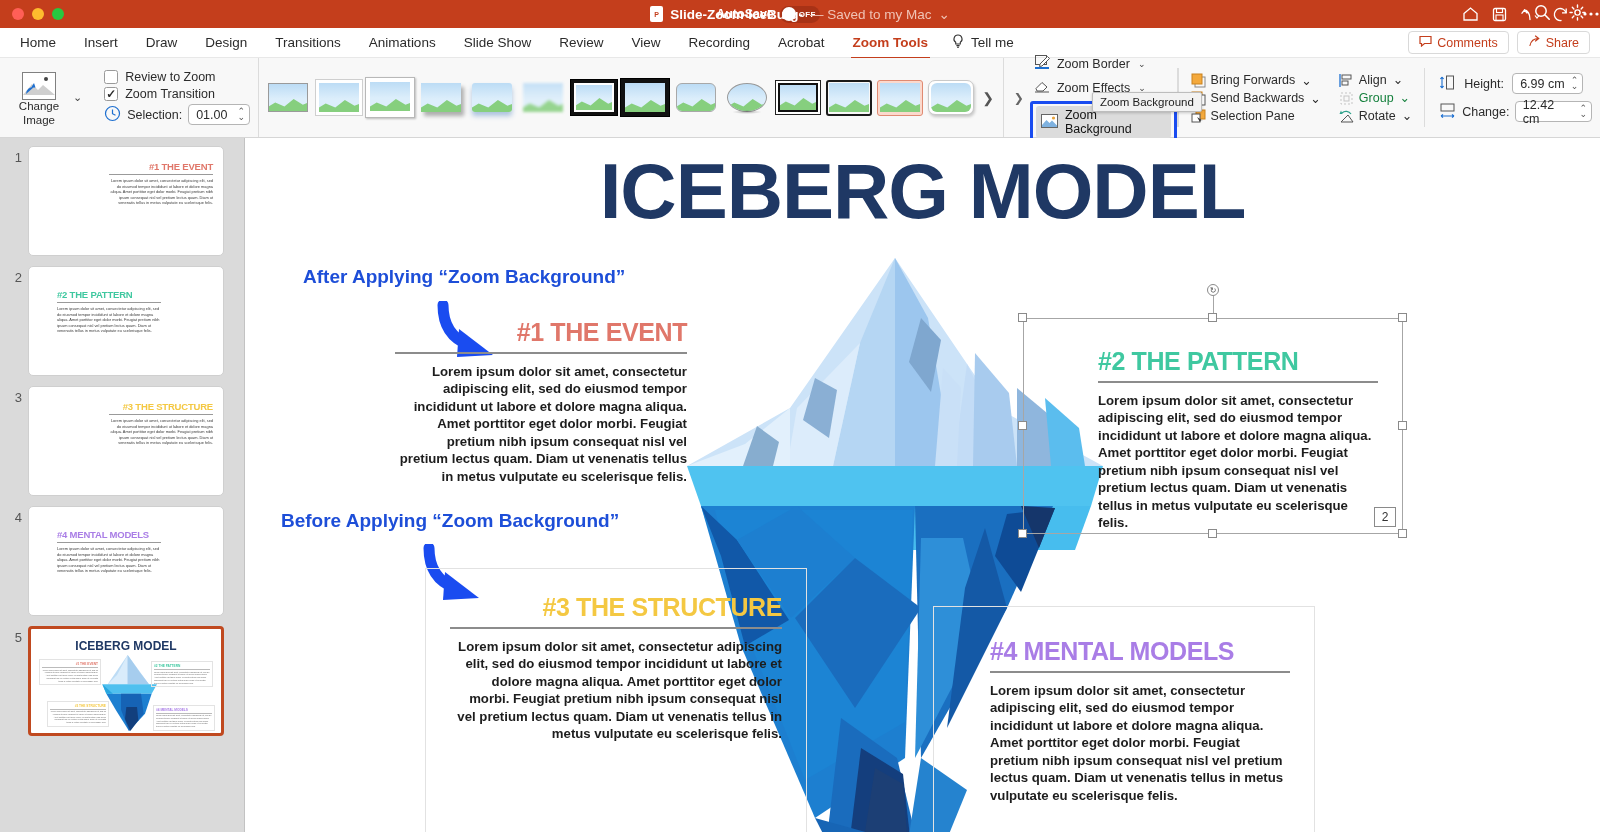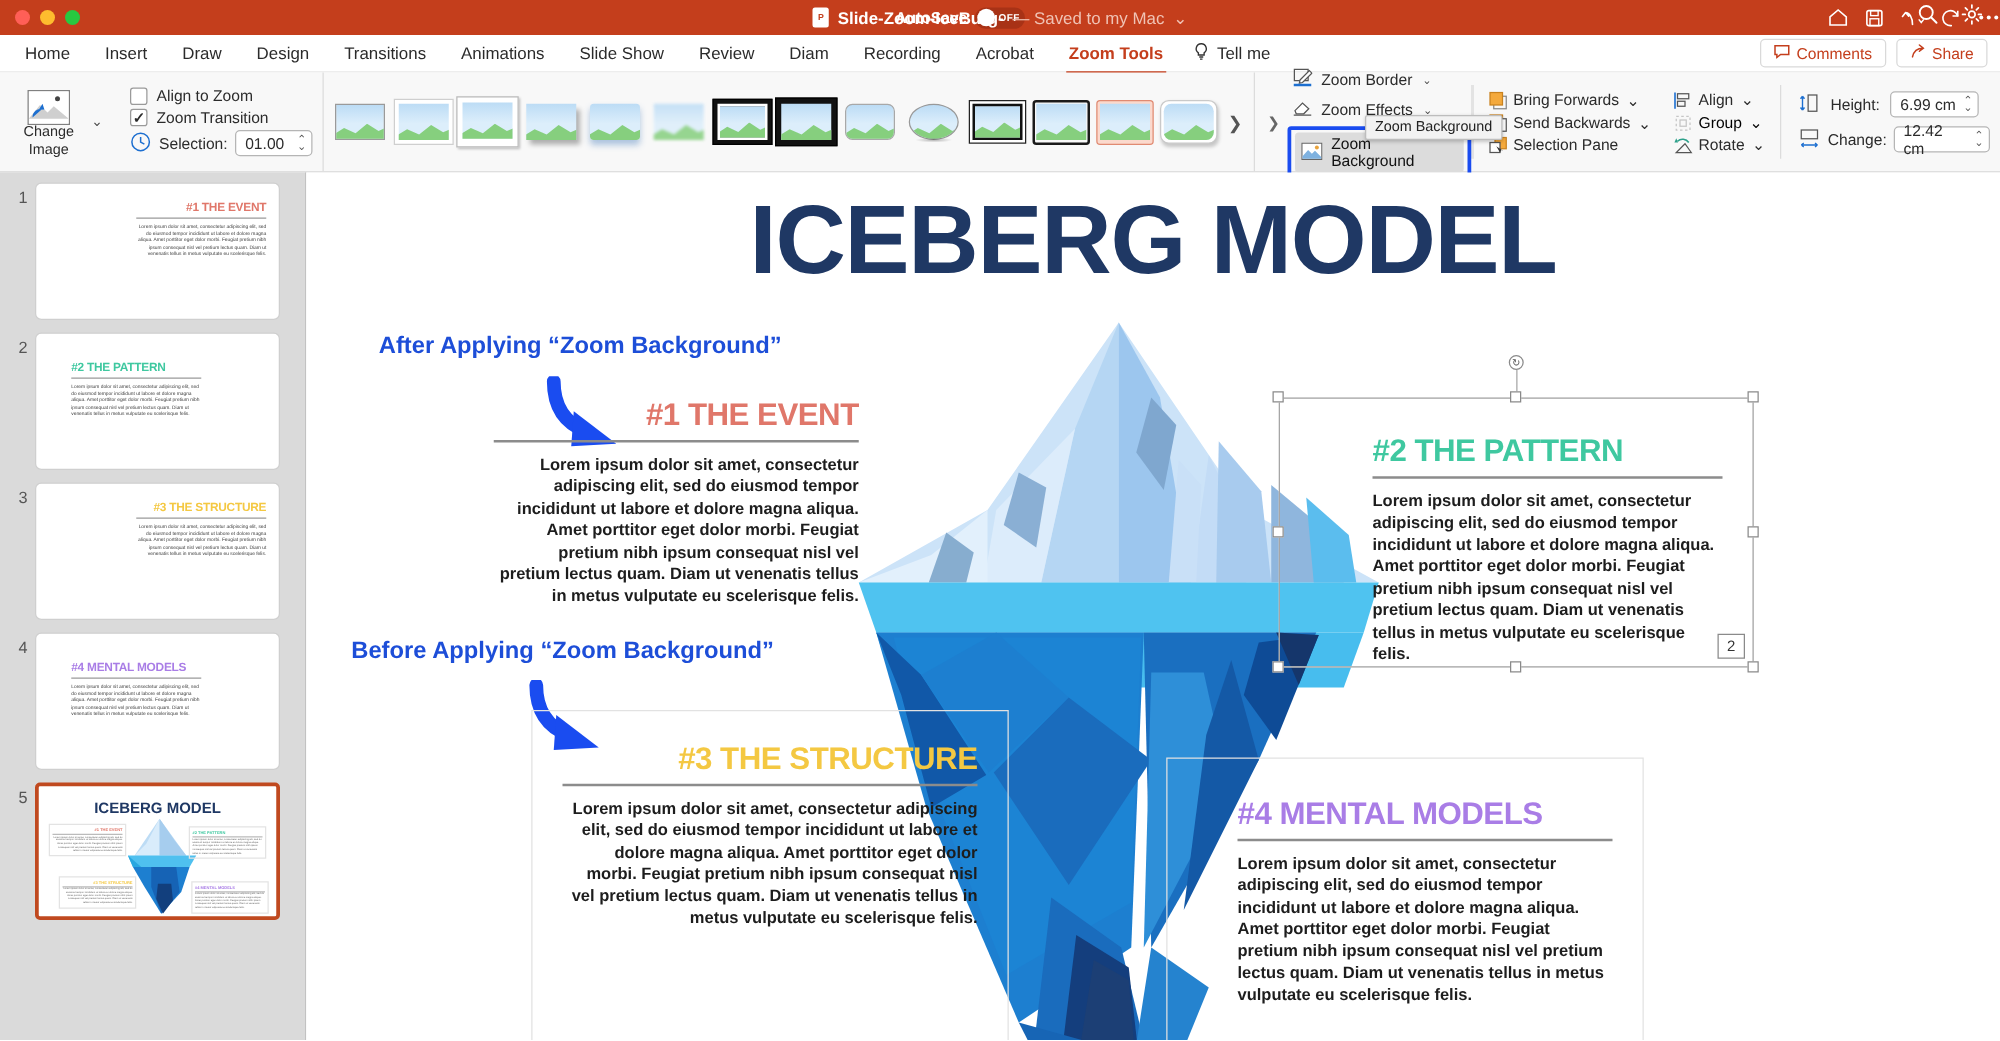--- a/index.html
+++ b/index.html
@@ -160,21 +160,21 @@
     box-shadow: 0 1px 3px rgba(0,0,0,.2); z-index: 40;
   }
 
   .alttext {
     display: flex; flex-direction: column; align-items: center; width: 54px;
     font-size: 11.5px; color: #2b2b2b; line-height: 1.15; text-align: center; gap: 3px; padding-top: 3px;
   }
 
   .arrange { display: flex; flex-direction: column; gap: 3px; padding: 0 4px; }
   .arow { display: flex; align-items: center; gap: 6px; font-size: 12.5px; color: #2b2b2b; white-space: nowrap; }
-  .arow.dim { color: #000000; }
+  .arow.dim { color: #15803d; }
   .ic-sq { width: 14px; height: 14px; position: relative; flex: none; }
 
   .size { display: flex; flex-direction: column; gap: 7px; padding-left: 6px; }
   .srow { display: flex; align-items: center; gap: 6px; font-size: 12.5px; color: #2b2b2b; }
   .srow .lbl { min-width: 44px; text-align: center; }
 
   
   .workspace { display: flex; height: calc(833px - 28px - 30px - 81px); }
 
   
@@ -310,21 +310,21 @@
 
 <div class="tabbar">
   <div class="tab">Home</div>
   <div class="tab">Insert</div>
   <div class="tab">Draw</div>
   <div class="tab">Design</div>
   <div class="tab">Transitions</div>
   <div class="tab">Animations</div>
   <div class="tab">Slide Show</div>
   <div class="tab">Review</div>
-  <div class="tab">Diam</div>
+  <div class="tab">View</div>
   <div class="tab">Recording</div>
   <div class="tab">Acrobat</div>
   <div class="tab active">Zoom Tools</div>
   <div class="tellme">
     <span>
       <svg width="12" height="15" viewBox="0 0 12 15">
           <path d="M6 1a4 4 0 0 0-2.3 7.3V10h4.6V8.3A4 4 0 0 0 6 1z" fill="none" stroke="#333" stroke-width="1.1"></path>
           <path d="M4.4 11.6h3.2M5 13.3h2" stroke="#333" stroke-width="1.1"></path>
         </svg>
     </span>
@@ -367,21 +367,21 @@
         <span>Image</span>
       </div>
       <span style="font-size:11px;color:#444;">⌄</span>
     </div>
   </div>
 
   <div class="rgroup">
     <div class="checks">
       <div class="crow">
         <span class="cbox"></span>
-        <span>Align to Zoom</span>
+        <span>Review to Zoom</span>
       </div>
       <div class="crow">
         <span class="cbox checked"></span>
         <span>Zoom Transition</span>
       </div>
       <div class="durrow">
         <span>
           <svg width="17" height="17" viewBox="0 0 17 17">
               <circle cx="8.5" cy="8.5" r="7" fill="none" stroke="#1d6fd0" stroke-width="1.2"></circle>
               <path d="M8.5 4.5v4.2l3 1.6" fill="none" stroke="#1d6fd0" stroke-width="1.2"></path>

